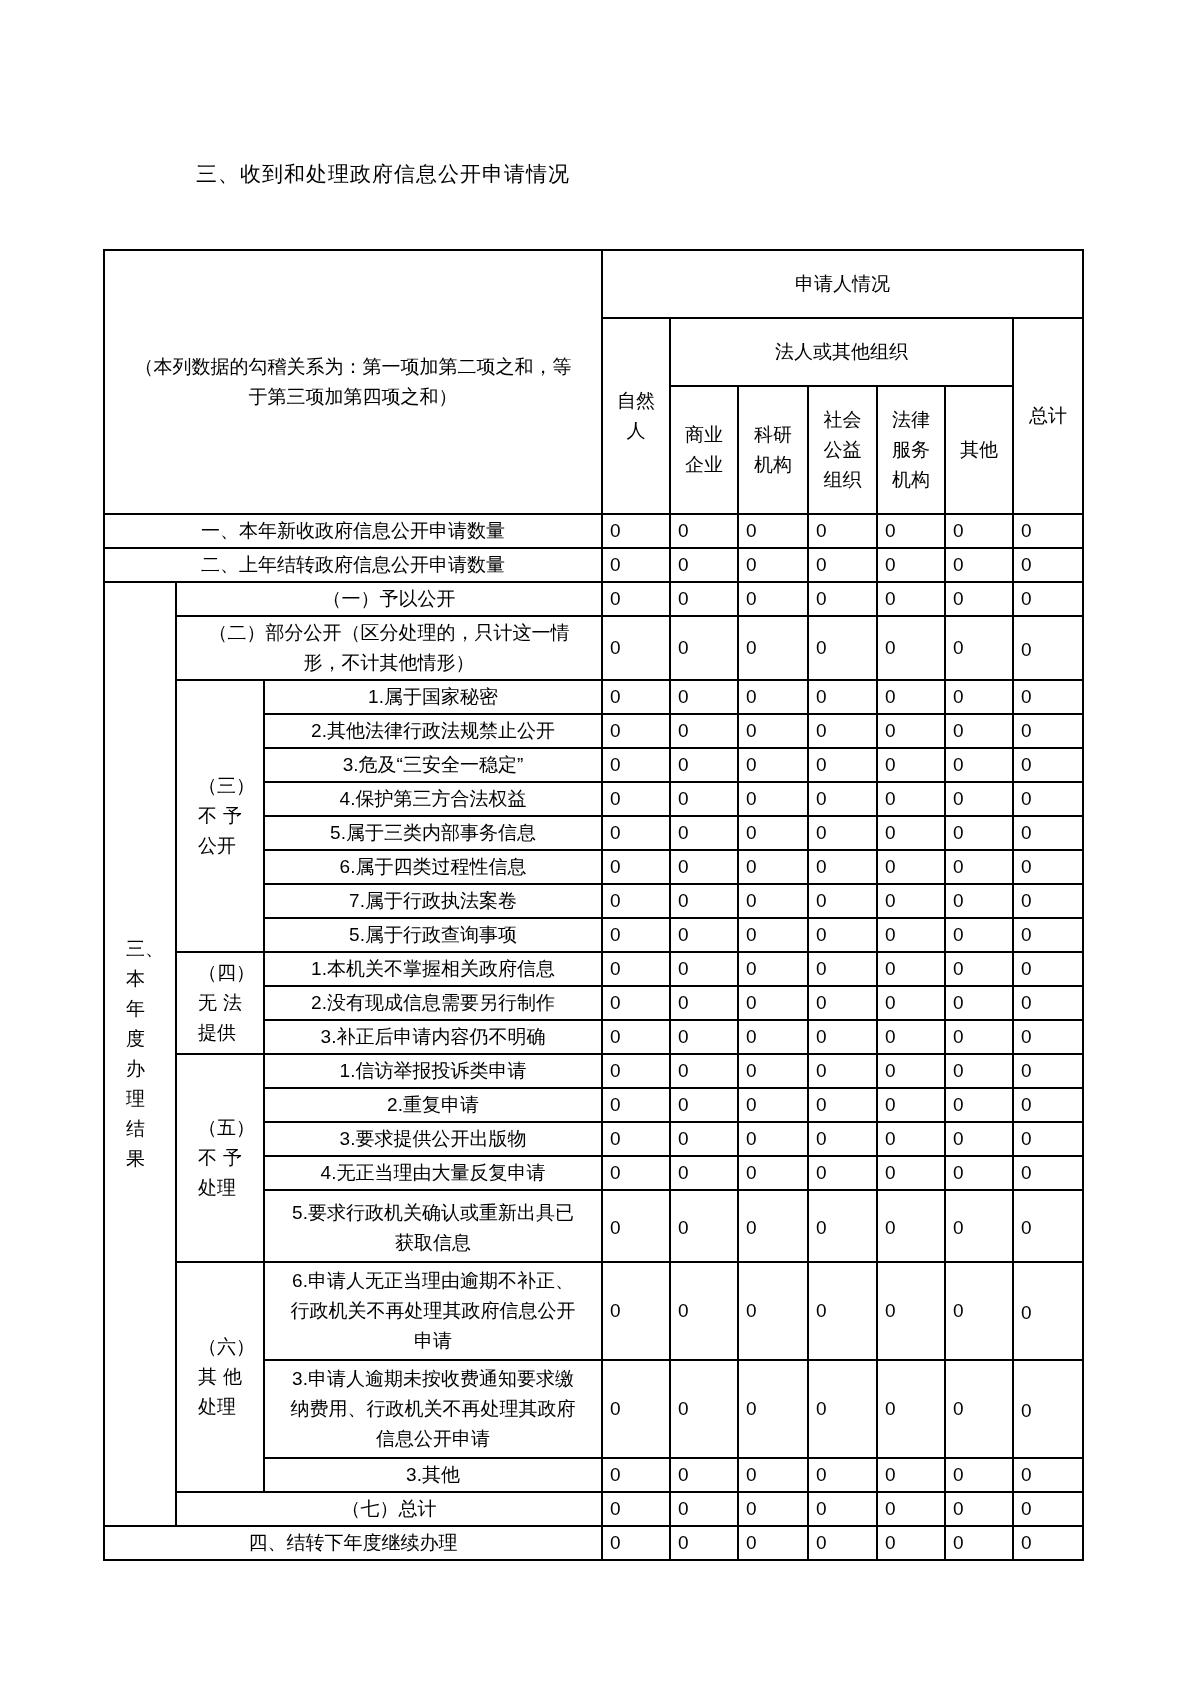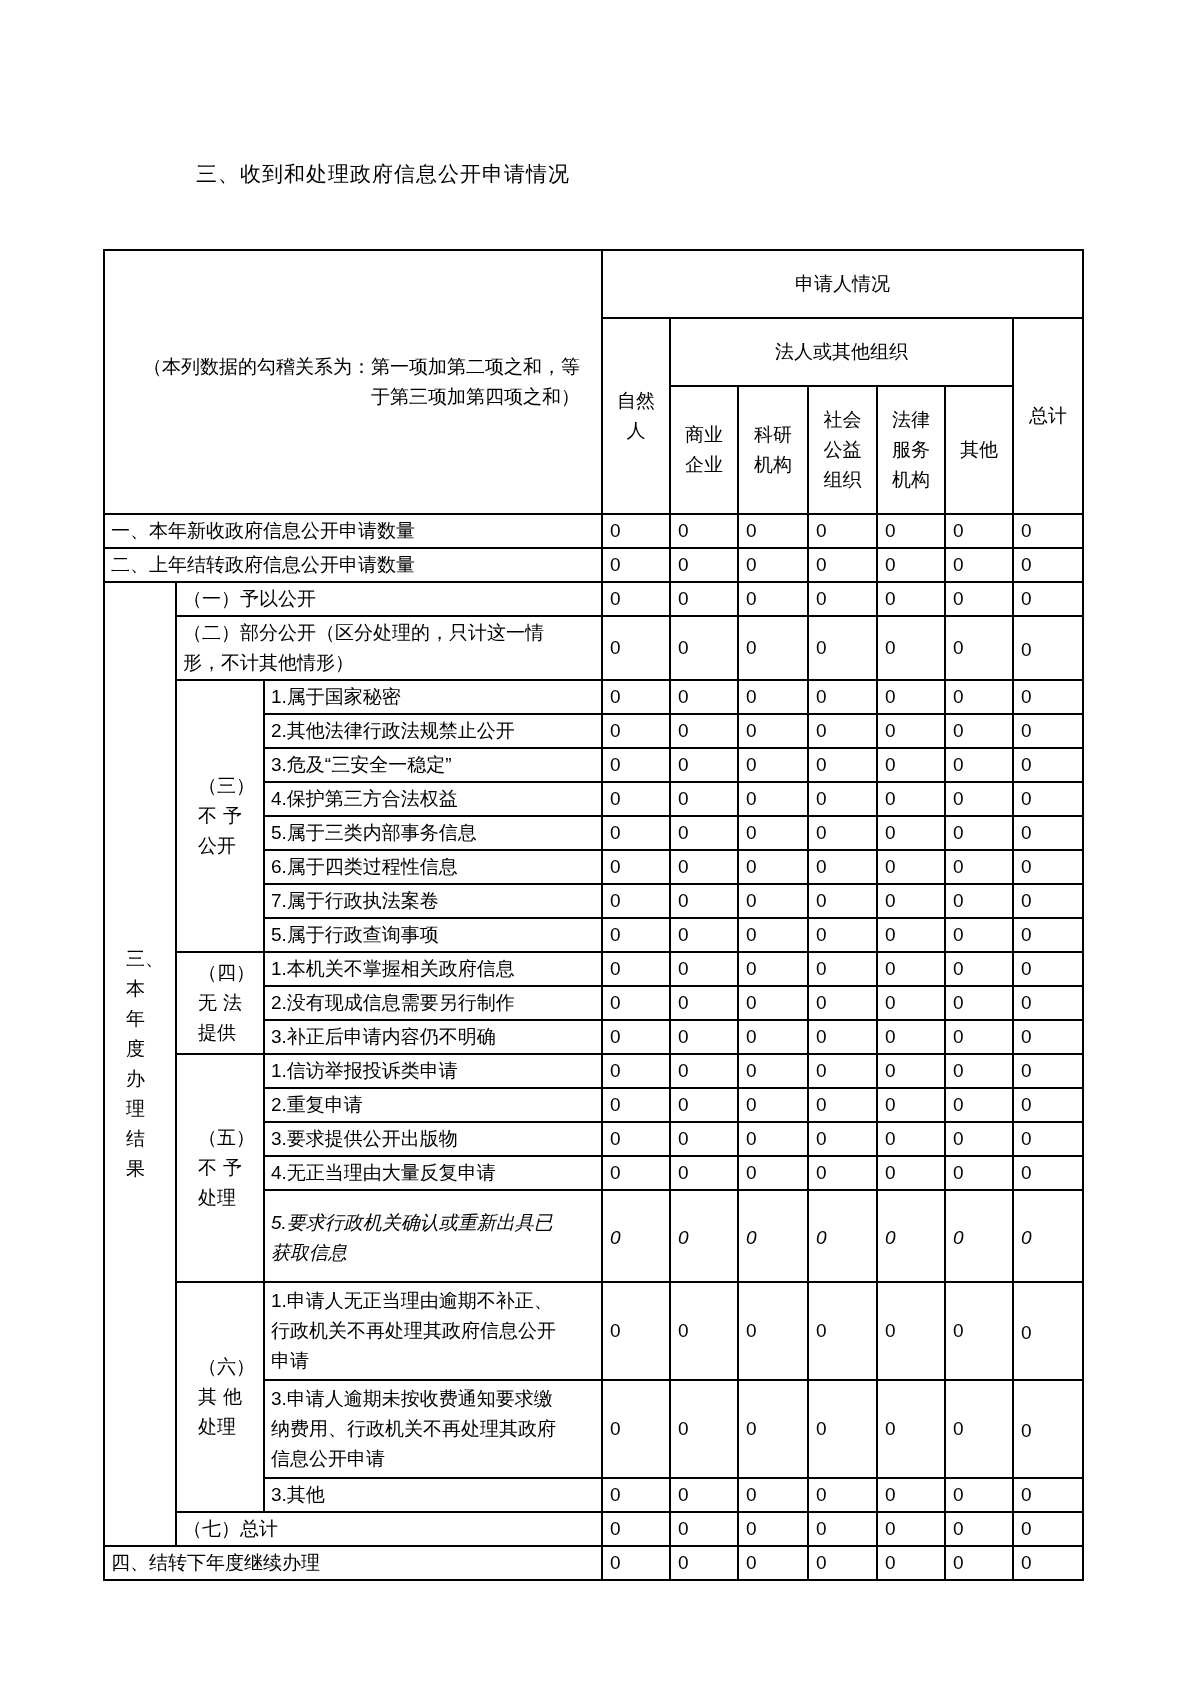--- a/index.html
+++ b/index.html
@@ -24,31 +24,31 @@
     border-collapse: collapse;
     table-layout: fixed;
   }
   table.report td {
     border: 2px solid #000;
     font-size: 19px;
     line-height: 30px;
     vertical-align: middle;
     overflow: hidden;
   }
-  td.note { padding: 2px 21px; white-space: pre-line; text-align: right; margin-top: 43px; }
+  td.note { padding: 2px 21px; white-space: pre-line; text-align: center; margin-top: 43px; }
   td.hdr  { text-align: center; padding: 18px 8px; }
-  td.lbl  { text-align: left; padding: 1px 6px; }
+  td.lbl  { text-align: center; padding: 1px 6px; }
   td.grp  { text-align: justify; padding: 1px 21px; }
   td.val  { text-align: left; padding: 1px 4px 1px 7px; line-height: 24px; }
   td.pre  { white-space: pre-line; margin-left: 24px; }
   td.va-top { vertical-align: top; padding-top: 4px; }
   tr.h33 { height: 33px; }
   tr.h34 { height: 34px; }
   tr.h57 { height: 57px; }
-  tr.h72 { height: 92px; font-style: italic; }
+  tr.h72 { height: 72px; }
   tr.h92 { height: 92px; }
   tr.h98 { height: 98px; }
 </style>
 </head>
 <body>
 
 <div class="title">三、收到和处理政府信息公开申请情况</div>
 
 <table class="report">
   <colgroup>
@@ -288,21 +288,21 @@
         <td class="val va-top">0</td>
         <td class="val va-top">0</td>
         <td class="val va-top">0</td>
         <td class="val va-top">0</td>
         <td class="val va-top">0</td>
         <td class="val va-top">0</td>
       </tr>
 
     <tr class="h98">
       <td class="grp" rowspan="3">（六）其他处理</td>
-      <td class="lbl pre">1.申请人无正当理由逾期不补正、
+      <td class="lbl pre">6.申请人无正当理由逾期不补正、
 行政机关不再处理其政府信息公开
 申请</td>
     <td class="val">0</td>
         <td class="val">0</td>
         <td class="val">0</td>
         <td class="val">0</td>
         <td class="val">0</td>
         <td class="val">0</td>
         <td class="val va-top">0</td>
       </tr>

